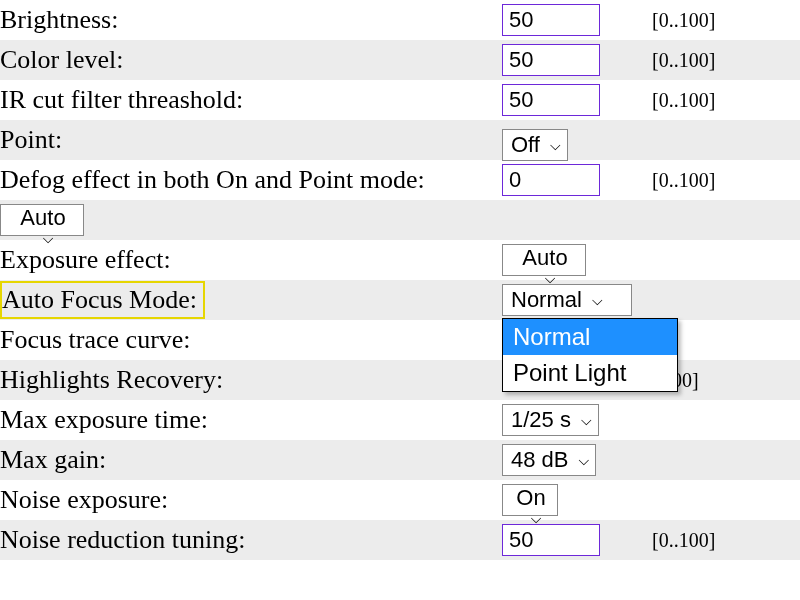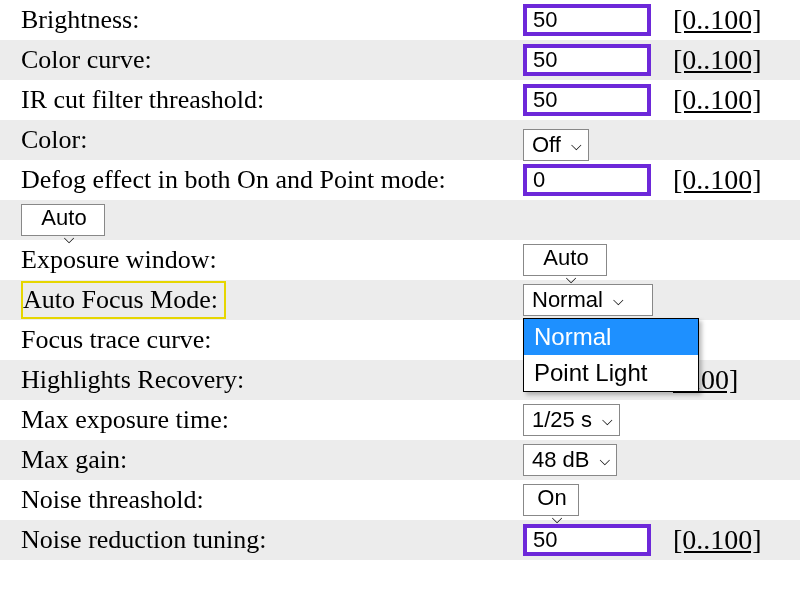--- a/index.html
+++ b/index.html
@@ -12,21 +12,21 @@
     background: #fff;
     width: 800px;
     height: 600px;
     overflow: hidden;
   }
   .settings { width: 800px; }
   .row {
     display: flex;
     align-items: center;
     height: 40px;
-    padding-left: 21px;
+    padding-left: 0;
   }
   .row.odd { background: #fff; }
   .row.even { background: #ececec; }
   .label {
     flex: 0 0 502px;
     padding-right: 4px;
     white-space: nowrap;
   }
   .label.hl {
     display: inline-block;
@@ -42,32 +42,31 @@
   }
   .control {
     flex: 0 0 142px;
     display: flex;
     align-items: center;
     position: relative;
   }
   .range {
     flex: 0 0 150px;
     padding-left: 8px;
-    font-size: 28px;
-    white-space: nowrap;
-    text-decoration: underline;
+    font-size: 20px;
+    white-space: nowrap;
   }
   input.txt {
     font-family: Arial, sans-serif;
     font-size: 22px;
     height: 32px;
-    border: 4px solid #6d28d9;
+    border: 1px solid #6d28d9;
     padding: 2px 6px;
     background: #fff;
-    width: 128px;
+    width: 98px;
   }
   .sel {
     font-family: Arial, sans-serif;
     font-size: 22px;
     height: 32px;
     border: 1px solid #888;
     background: #fff;
     display: inline-flex;
     align-items: center;
     padding: 0 6px 0 8px;
@@ -115,37 +114,37 @@
 
   <div class="row odd">
     <div class="label">Brightness:</div>
     <div class="control">
       <input class="txt" value="50" style="">
     </div>
     <div class="range">[0..100]</div>
   </div>
 
   <div class="row even">
-    <div class="label">Color curve:</div>
+    <div class="label">Color level:</div>
     <div class="control">
       <input class="txt" value="50" style="">
     </div>
     <div class="range">[0..100]</div>
   </div>
 
   <div class="row odd">
     <div class="label">IR cut filter threashold:</div>
     <div class="control">
       <input class="txt" value="50" style="">
     </div>
     <div class="range">[0..100]</div>
   </div>
 
   <div class="row even">
-    <div class="label">Color:</div>
+    <div class="label">Point:</div>
     <div class="control">
       <div class="sel w-off">
         <span>Off</span>
         <span class="caret">⌵</span>
       </div>
     </div>
     <div class="range"></div>
   </div>
 
   <div class="row odd">
@@ -160,21 +159,21 @@
     <div class="control">
       <div class="sel w-auto">
         <span>Auto</span>
         <span class="caret">⌵</span>
       </div>
     </div>
     <div class="range"></div>
   </div>
 
   <div class="row odd">
-    <div class="label">Exposure window:</div>
+    <div class="label">Exposure effect:</div>
     <div class="control">
       <div class="sel w-auto">
         <span>Auto</span>
         <span class="caret">⌵</span>
       </div>
     </div>
     <div class="range"></div>
   </div>
 
   <div class="row even">
@@ -222,21 +221,21 @@
     <div class="control">
       <div class="sel w-gain">
         <span>48 dB</span>
         <span class="caret">⌵</span>
       </div>
     </div>
     <div class="range"></div>
   </div>
 
   <div class="row odd">
-    <div class="label">Noise threashold:</div>
+    <div class="label">Noise exposure:</div>
     <div class="control">
       <div class="sel w-on">
         <span>On</span>
         <span class="caret">⌵</span>
       </div>
     </div>
     <div class="range"></div>
   </div>
 
   <div class="row even">

